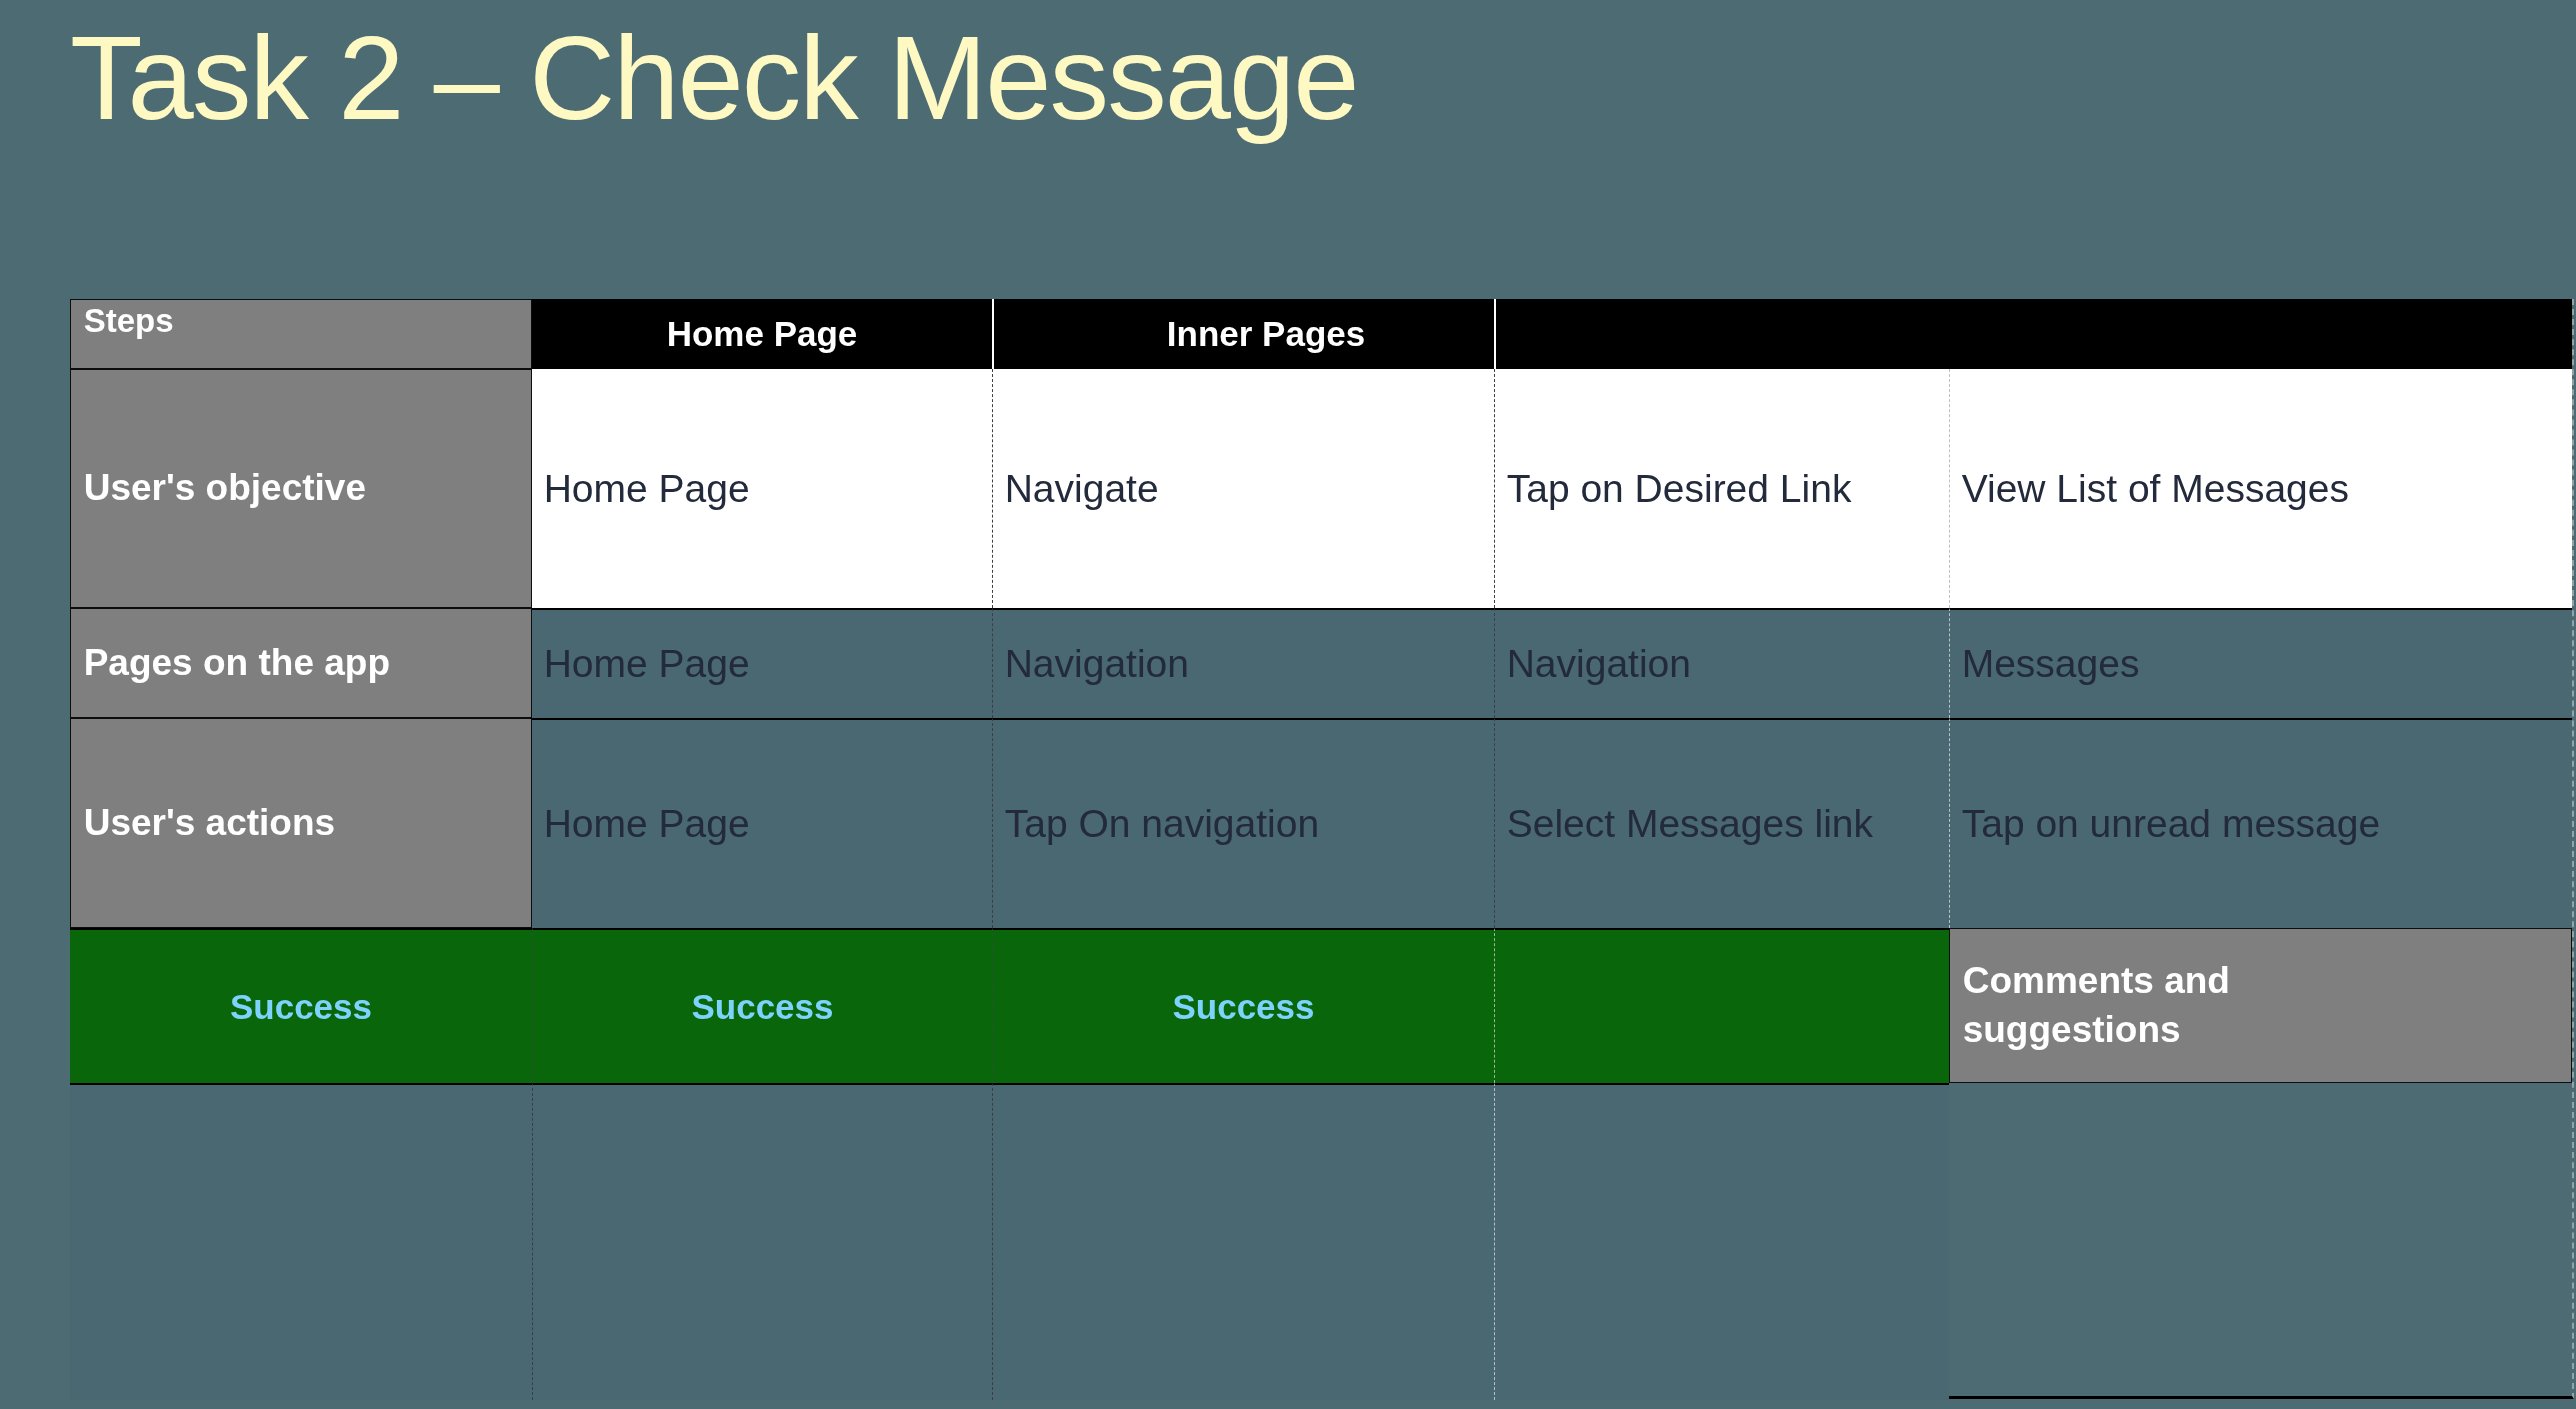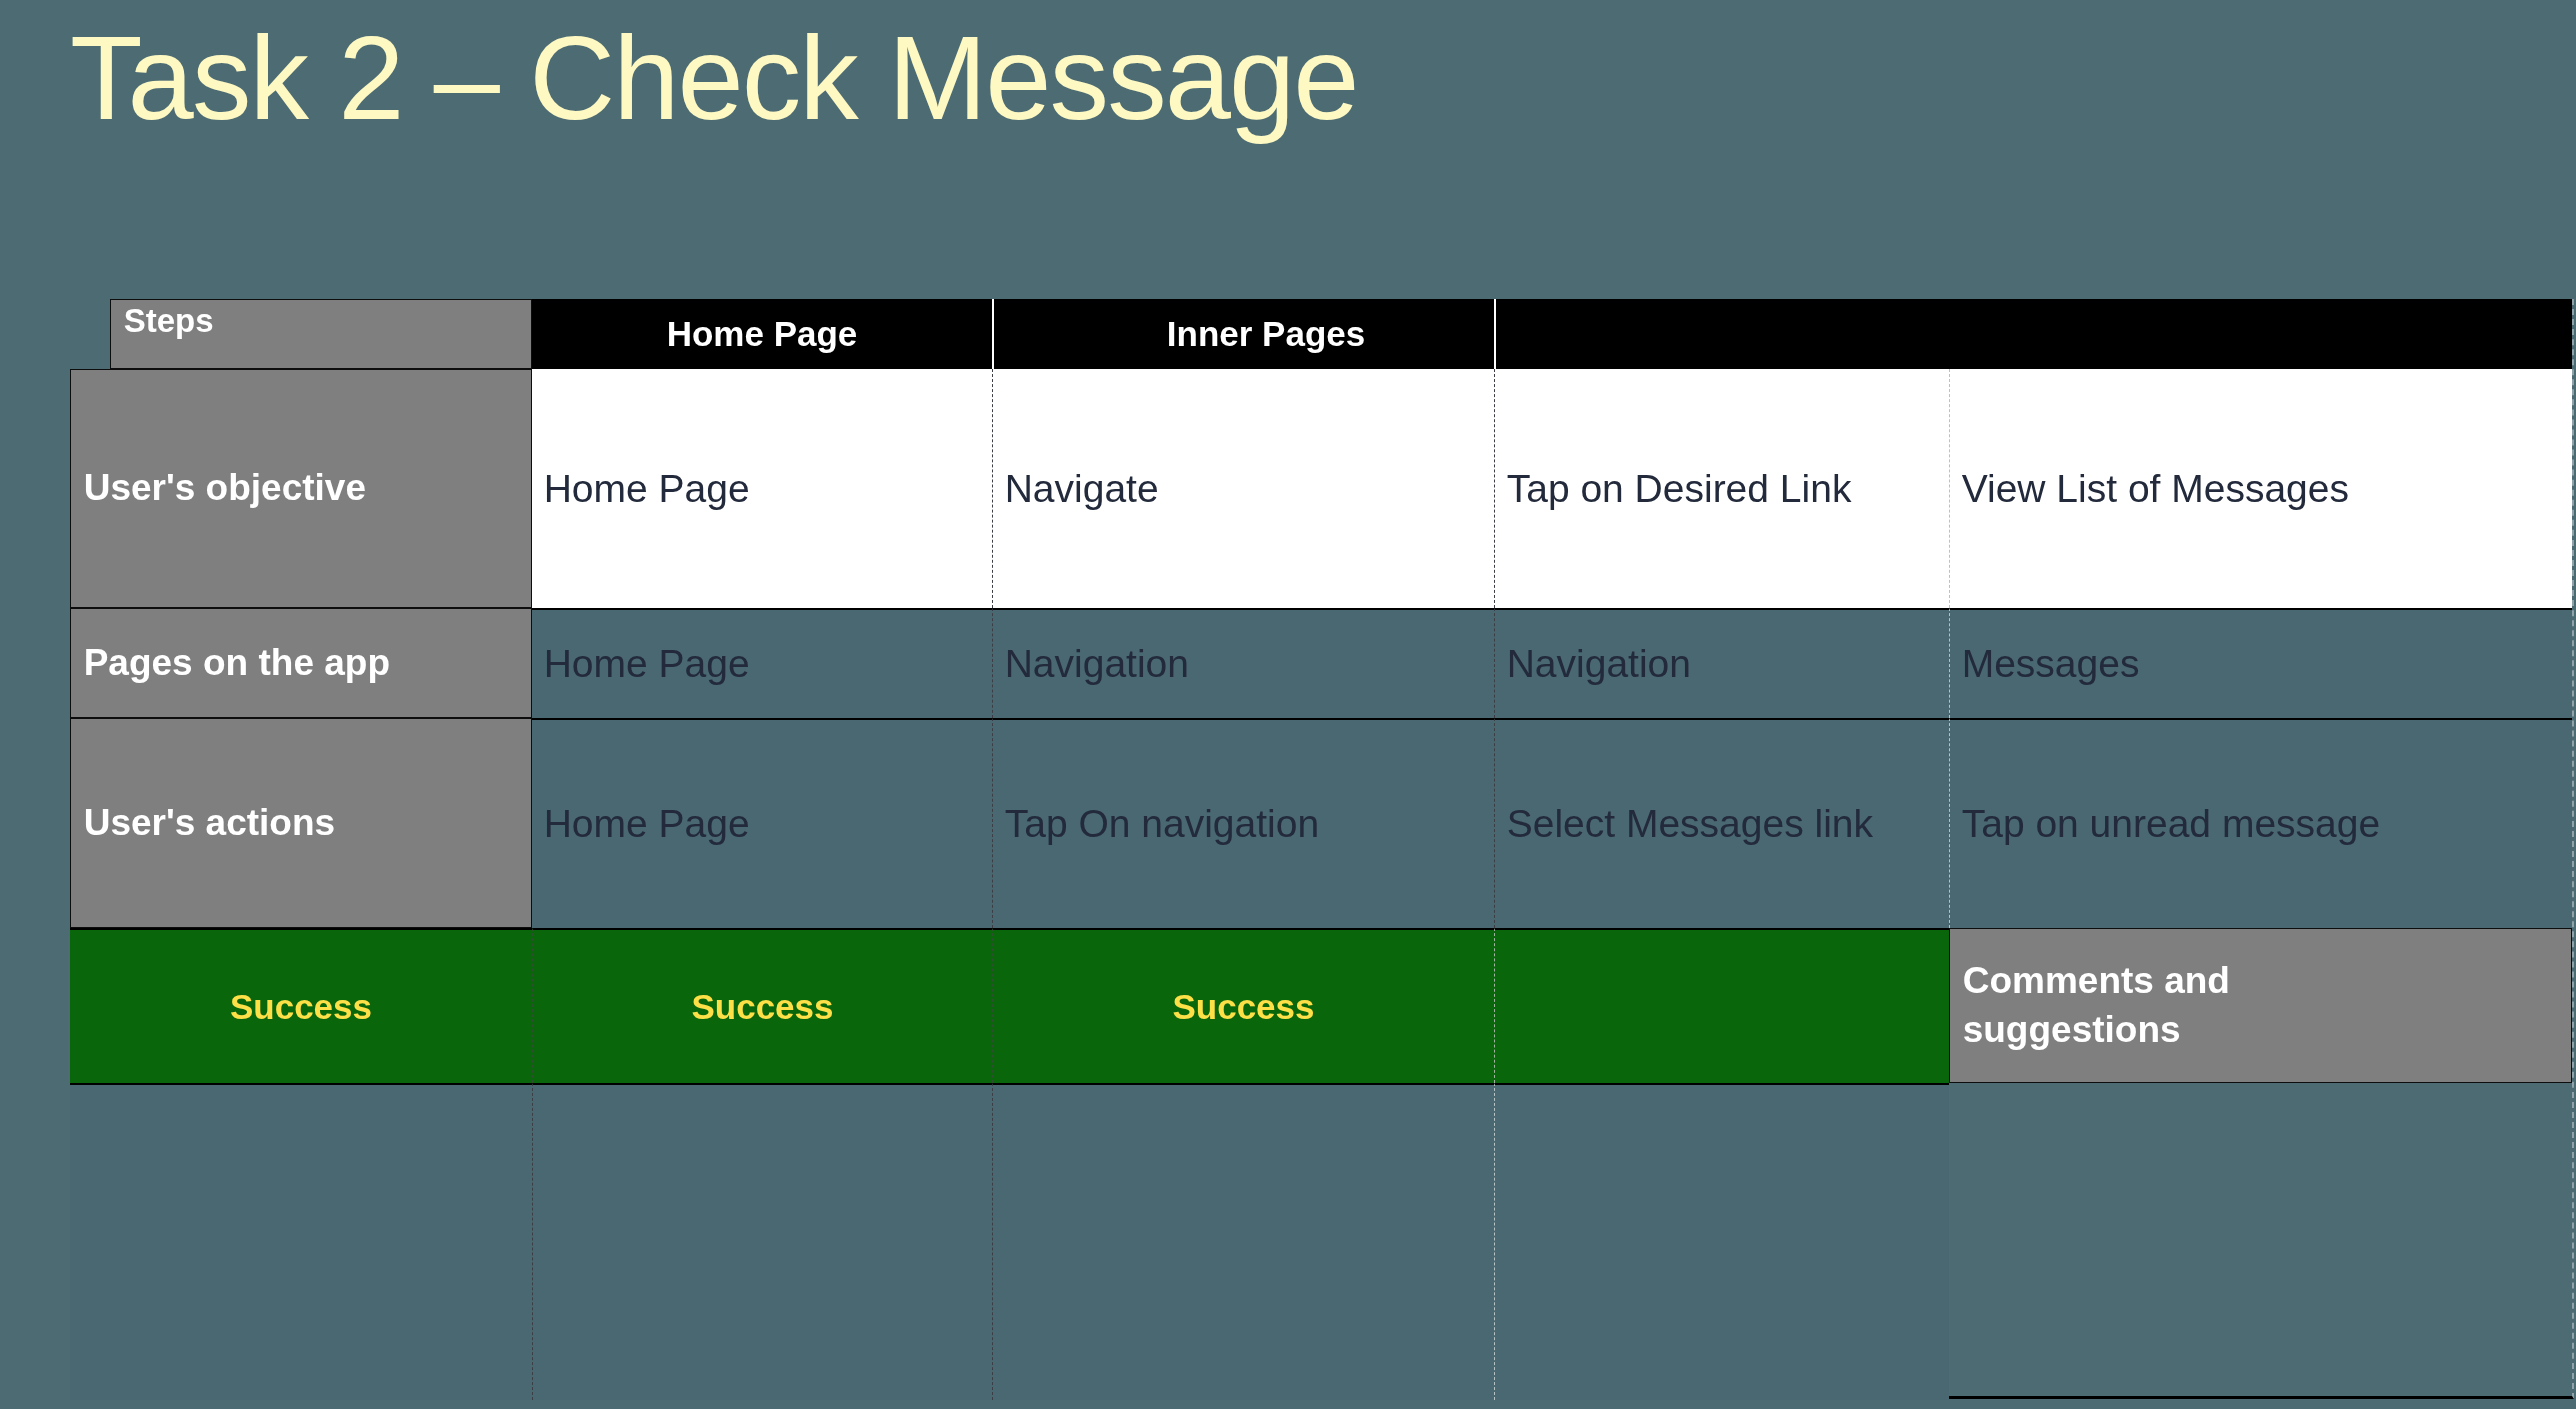--- a/index.html
+++ b/index.html
@@ -58,28 +58,28 @@
   .hdr{
     background:#000000;
     color:#FFFFFF;
     font-weight:bold;
     font-size:35px;
     justify-content:center;
     padding-left:0;
   }
   .hdr.sep{border-left:2.9px solid #FFFFFF;padding-left:44px;}
   .hdr.span2{grid-column:span 2;}
-  .lbl.steps{font-size:33px;align-items:center;padding-bottom:25px;margin-left:40px;}
+  .lbl.steps{font-size:33px;align-items:center;padding-bottom:25px;}
 
   
   .white{background:#FFFFFF;}
   .teal{background:#4A6871;}
   .green{
     background:#0A660A;
-    color:#fde047;
+    color:#7dd3fc;
     font-weight:bold;
     font-size:35px;
     justify-content:center;
     padding-left:0;
   }
 
   
   .dash{border-left:1.9px dashed #3B3F45;}
   .dash-light{border-left:1.9px dashed #B7C2C5;}
   .green.dash{border-left-color:#2E4F30;}

